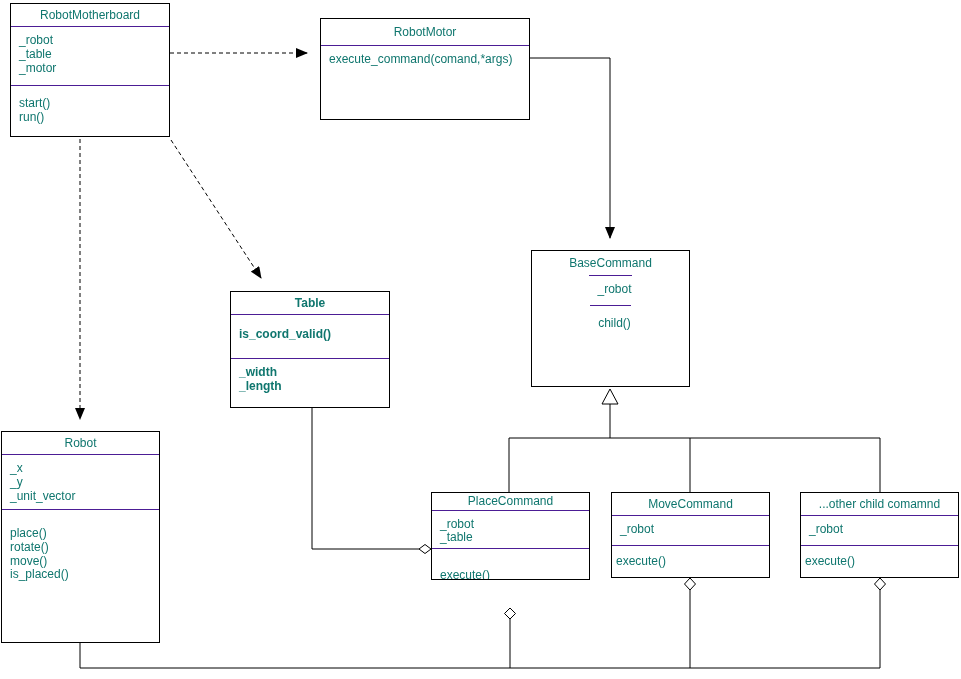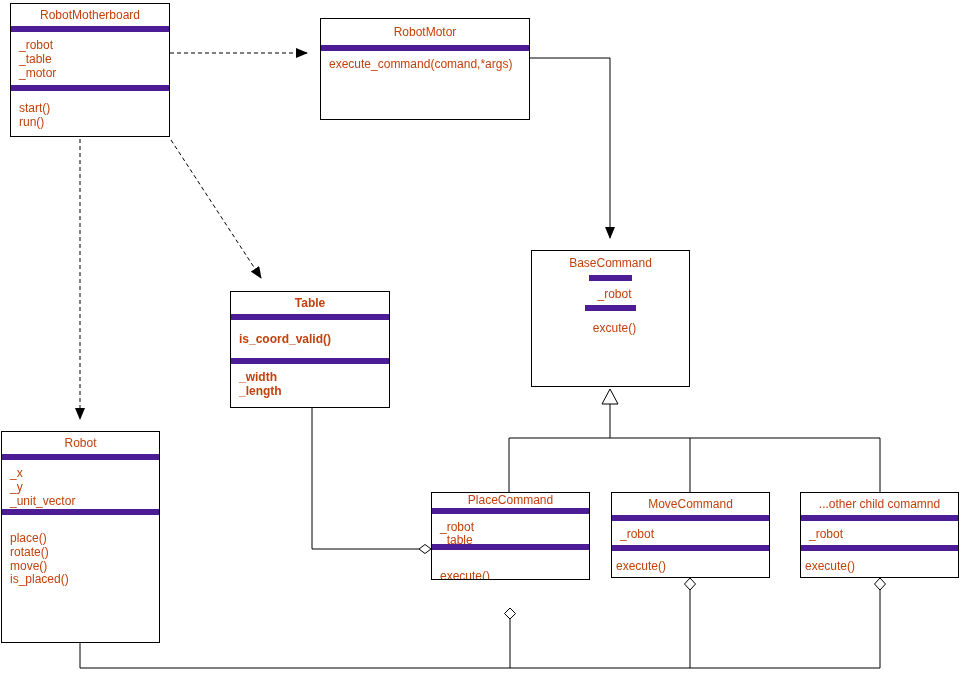--- a/index.html
+++ b/index.html
@@ -2,42 +2,42 @@
 <html><head>
 <meta charset="utf-8">
 <style>
   html,body{margin:0;padding:0;background:#ffffff;}
   #canvas{
     position:relative;
     width:961px;height:679px;
     background:#ffffff;
     font-family:"Liberation Sans", sans-serif;
     font-size:12px;
-    color:#c2410c;
+    color:#0f766e;
     overflow:hidden;
   }
   #wires{position:absolute;left:0;top:0;width:961px;height:679px;}
   .uml-box{
     position:absolute;
     box-sizing:border-box;
     border:1px solid #000000;
     background:#ffffff;
     display:flex;
     flex-direction:column;
   }
   .uml-title{
     box-sizing:border-box;
     display:flex;
     align-items:center;
     justify-content:center;
     white-space:nowrap;
   }
   .uml-comp{
     box-sizing:border-box;
-    border-top:6px solid #4c1d95;
+    border-top:1px solid #4c1d95;
     padding:7px 0 0 8px;
     white-space:pre-line;
     line-height:1.15;
     overflow:hidden;
   }
   .grow{flex:1 1 auto;}
 </style>
 </head>
 <body>
 
@@ -87,21 +87,21 @@
   <div class="uml-box" style="left:230px;top:291px;width:160px;height:117px;font-weight:bold;">
     <div class="uml-title" style="height:22px;">Table</div>
     <div class="uml-comp grow" style="padding-top:13px;">is_coord_valid()</div>
     <div class="uml-comp" style="height:49px;">_width
 _length</div>
   </div>
 
   <div class="uml-box" style="left:531px;top:250px;width:159px;height:137px;align-items:center;">
     <div class="uml-title" style="height:24px;">BaseCommand</div>
     <div class="uml-comp" style="height:30px;">_robot</div>
-    <div class="uml-comp grow" style="padding-top:11px;">excute()</div>
+    <div class="uml-comp grow" style="padding-top:11px;">child()</div>
   </div>
 
   <div class="uml-box" style="left:1px;top:431px;width:159px;height:212px;">
     <div class="uml-title" style="height:22px;">Robot</div>
     <div class="uml-comp" style="height:55px;">_x
 _y
 _unit_vector</div>
     <div class="uml-comp grow" style="padding-top:17px;">place()
 rotate()
 move()

